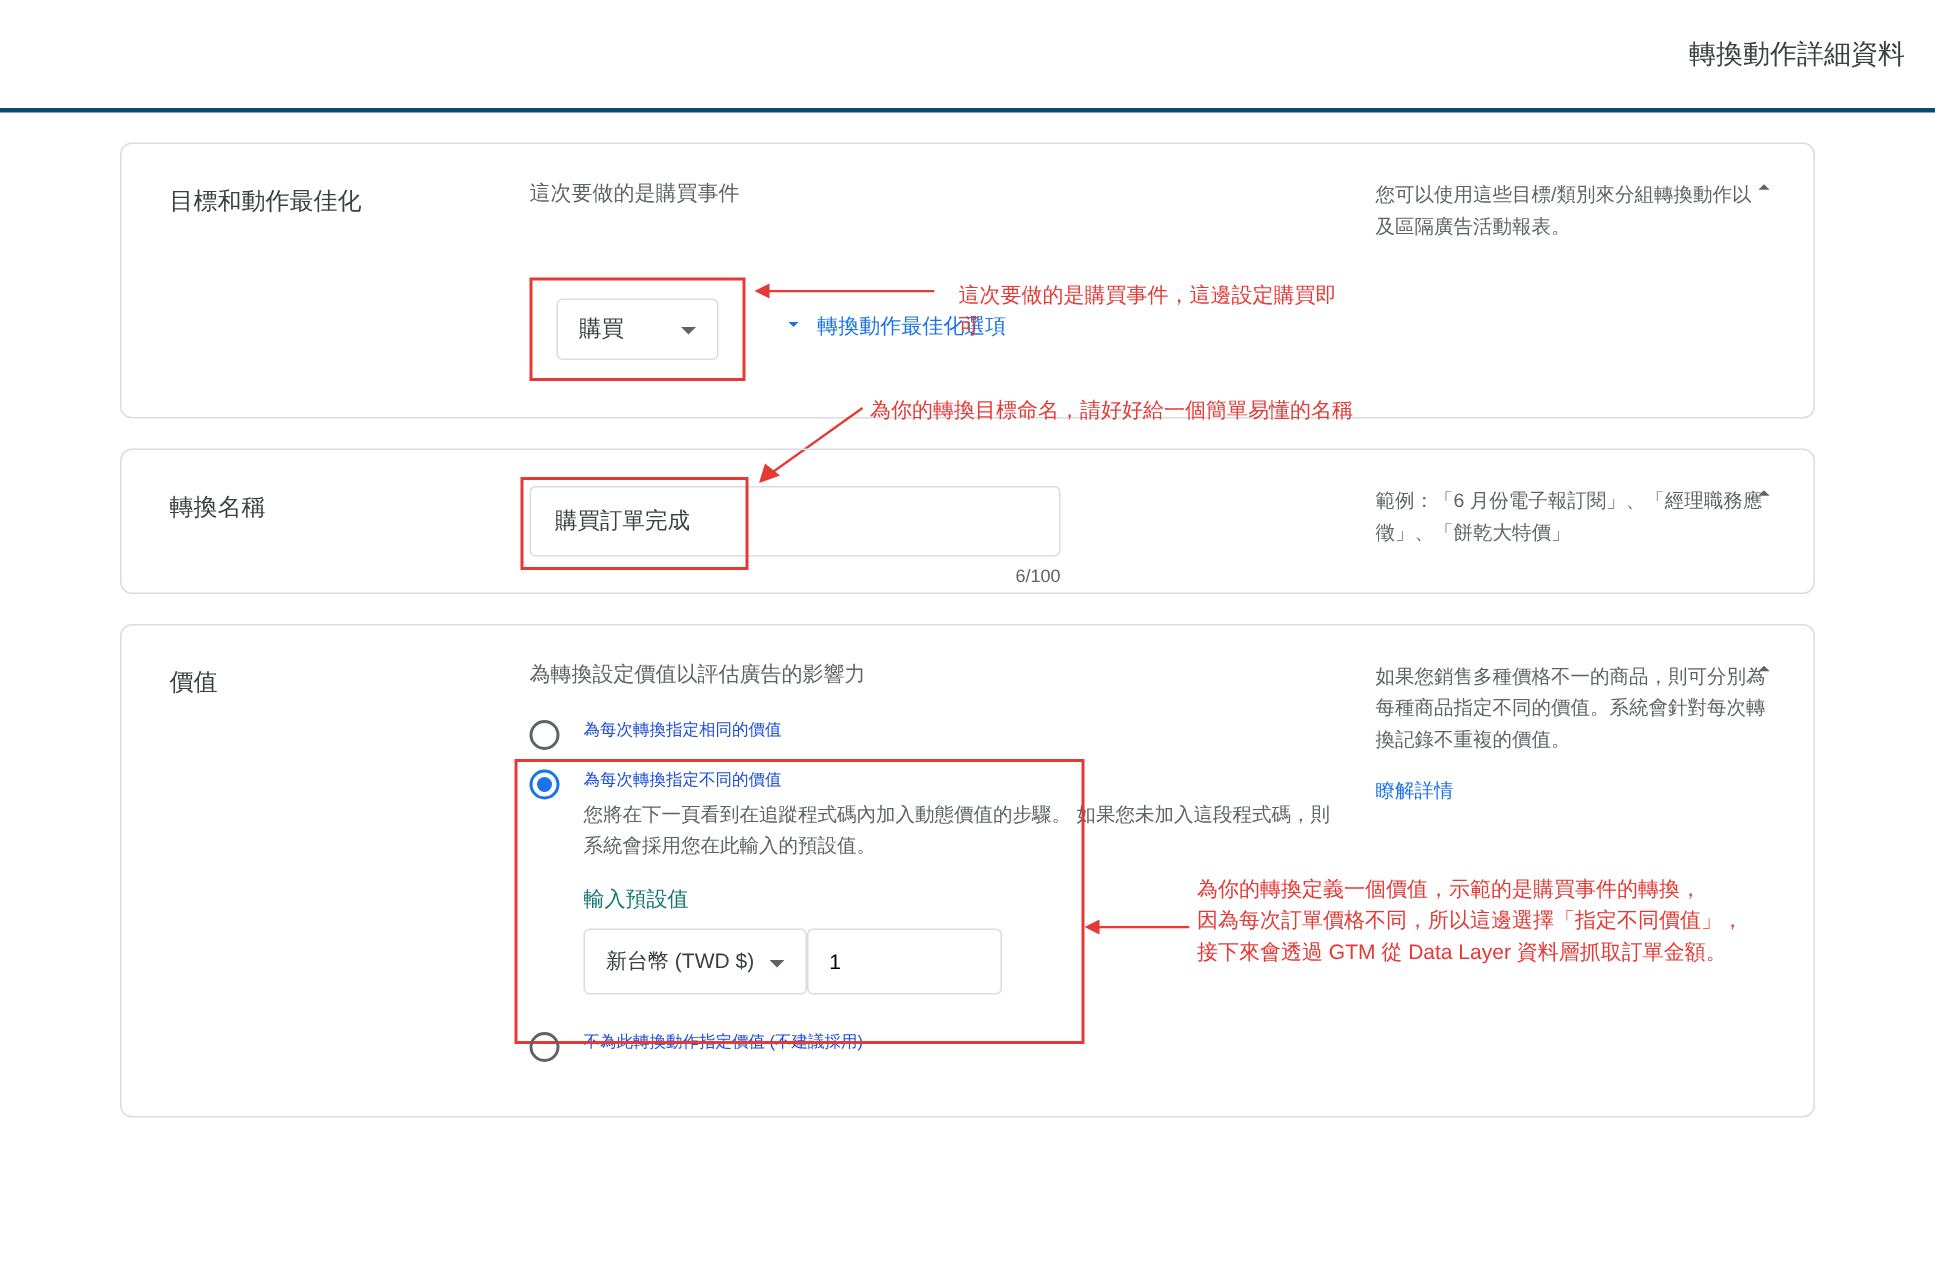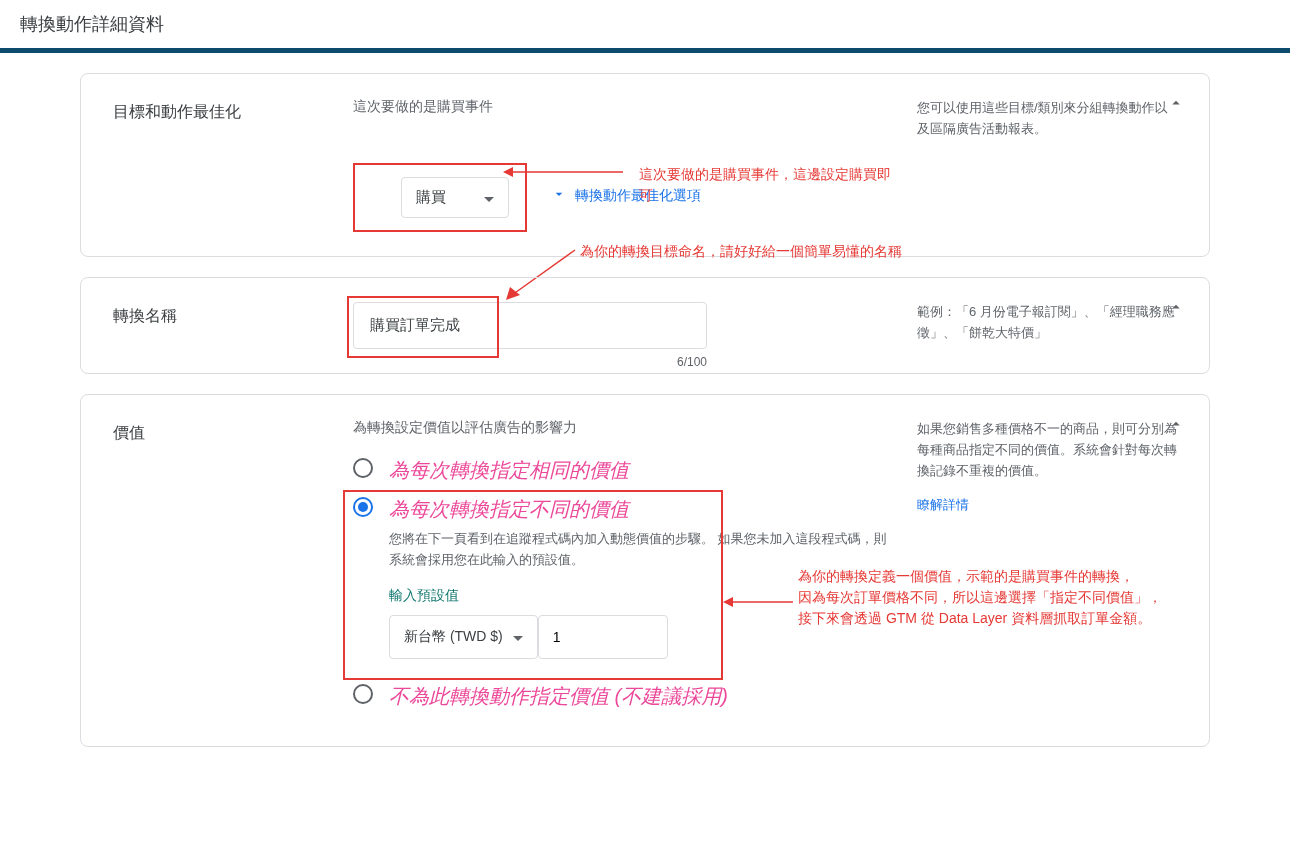--- a/index.html
+++ b/index.html
@@ -3,25 +3,26 @@
   <meta charset="utf-8">
   <style>
     * { box-sizing: border-box; margin: 0; padding: 0; }
     body {
       font-family: Arial, "Helvetica Neue", Helvetica, sans-serif;
       background: #fff;
       color: #3c4043;
       font-size: 14px;
     }
     .page-title {
-      padding: 12px 20px;
+      padding: 24px 20px;
       font-size: 18px;
       font-weight: 400;
       color: #3c4043;
-      border-bottom: 5px solid #0c4a6e;
+      border-bottom: 3px solid #0c4a6e;
+      text-align: right;
     }
     .content {
       padding: 20px 0;
     }
     .card {
       border: 1px solid #dadce0;
       border-radius: 8px;
       margin: 0 80px 20px 80px;
       padding: 24px 32px;
       position: relative;
@@ -67,21 +68,20 @@
     .select-box {
       display: inline-flex;
       align-items: center;
       border: 1px solid #dadce0;
       border-radius: 4px;
       padding: 10px 14px;
       min-width: 108px;
       cursor: pointer;
       font-size: 15px;
       color: #3c4043;
-      margin-left: 30px;
     }
     .select-box .arrow {
       margin-left: auto;
       padding-left: 20px;
     }
     .red-frame {
       position: absolute;
       border: 2px solid #e53935;
       pointer-events: none;
     }
@@ -137,21 +137,21 @@
     }
     .radio-circle.checked { border-color: #1a73e8; }
     .radio-circle.checked::after {
       content: "";
       position: absolute;
       width: 10px; height: 10px;
       background: #1a73e8;
       border-radius: 50%;
       top: 3px; left: 3px;
     }
-    .radio-label { font-size: 20px; color: #ec4899; font-style: italic; }
+    .radio-label { font-size: 11px; color: #1d4ed8; }
     .radio-sub {
       font-size: 13px;
       color: #5f6368;
       margin-top: 6px;
       line-height: 1.6;
       max-width: 520px;
     }
     .default-label {
       font-size: 14px;
       color: #0f766e;

